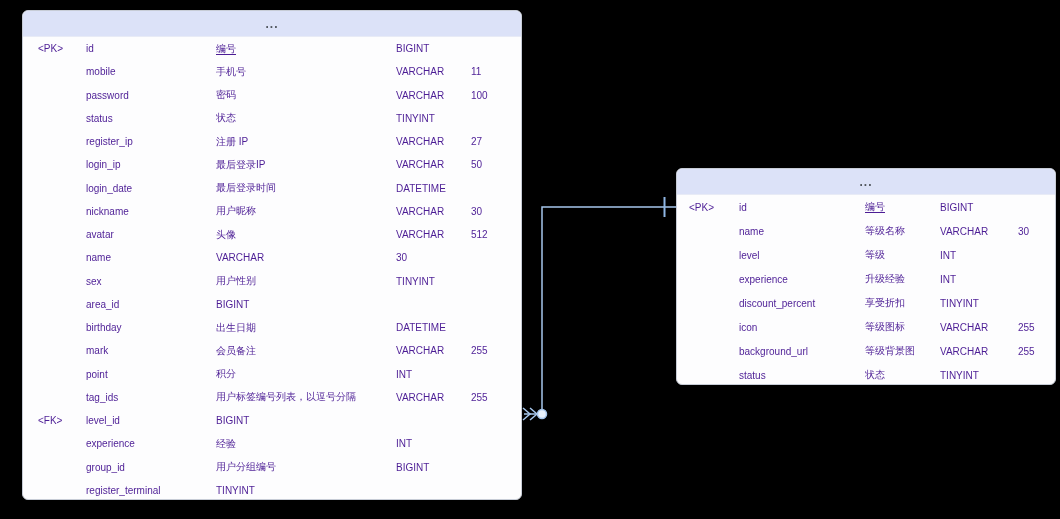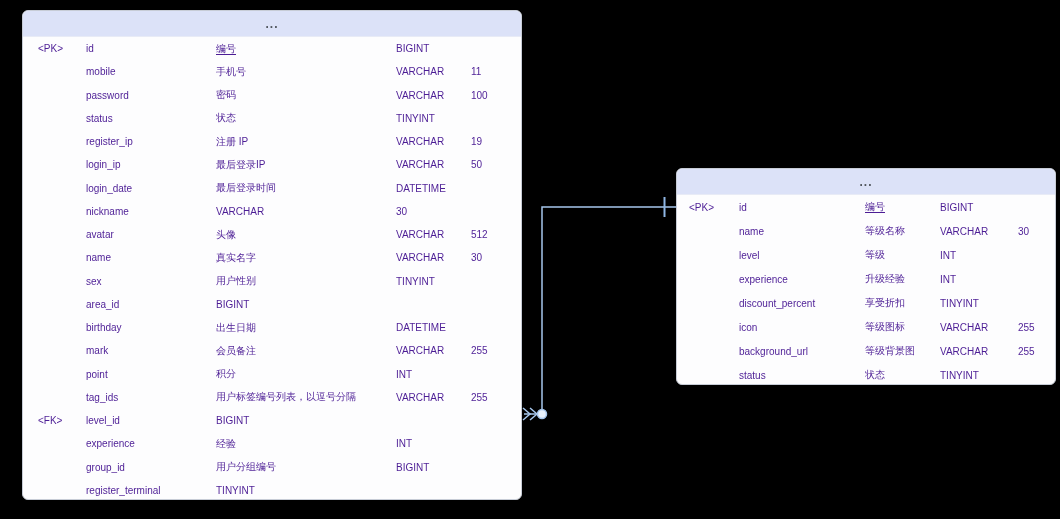--- a/index.html
+++ b/index.html
@@ -87,53 +87,53 @@
           <span class="c-name">status</span>
           <span class="c-comment">状态</span>
           <span class="c-type">TINYINT</span>
           <span class="c-size"></span>
         </div>
         <div class="row">
           <span class="c-key"></span>
           <span class="c-name">register_ip</span>
           <span class="c-comment">注册 IP</span>
           <span class="c-type">VARCHAR</span>
-          <span class="c-size">19</span>
+          <span class="c-size">27</span>
         </div>
         <div class="row">
           <span class="c-key"></span>
           <span class="c-name">login_ip</span>
           <span class="c-comment">最后登录IP</span>
           <span class="c-type">VARCHAR</span>
           <span class="c-size">50</span>
         </div>
         <div class="row">
           <span class="c-key"></span>
           <span class="c-name">login_date</span>
           <span class="c-comment">最后登录时间</span>
           <span class="c-type">DATETIME</span>
           <span class="c-size"></span>
         </div>
         <div class="row">
           <span class="c-key"></span>
           <span class="c-name">nickname</span>
+          <span class="c-comment">用户昵称</span>
           <span class="c-type">VARCHAR</span>
           <span class="c-size">30</span>
         </div>
         <div class="row">
           <span class="c-key"></span>
           <span class="c-name">avatar</span>
           <span class="c-comment">头像</span>
           <span class="c-type">VARCHAR</span>
           <span class="c-size">512</span>
         </div>
         <div class="row">
           <span class="c-key"></span>
           <span class="c-name">name</span>
-          <span class="c-comment">真实名字</span>
           <span class="c-type">VARCHAR</span>
           <span class="c-size">30</span>
         </div>
         <div class="row">
           <span class="c-key"></span>
           <span class="c-name">sex</span>
           <span class="c-comment">用户性别</span>
           <span class="c-type">TINYINT</span>
           <span class="c-size"></span>
         </div>

